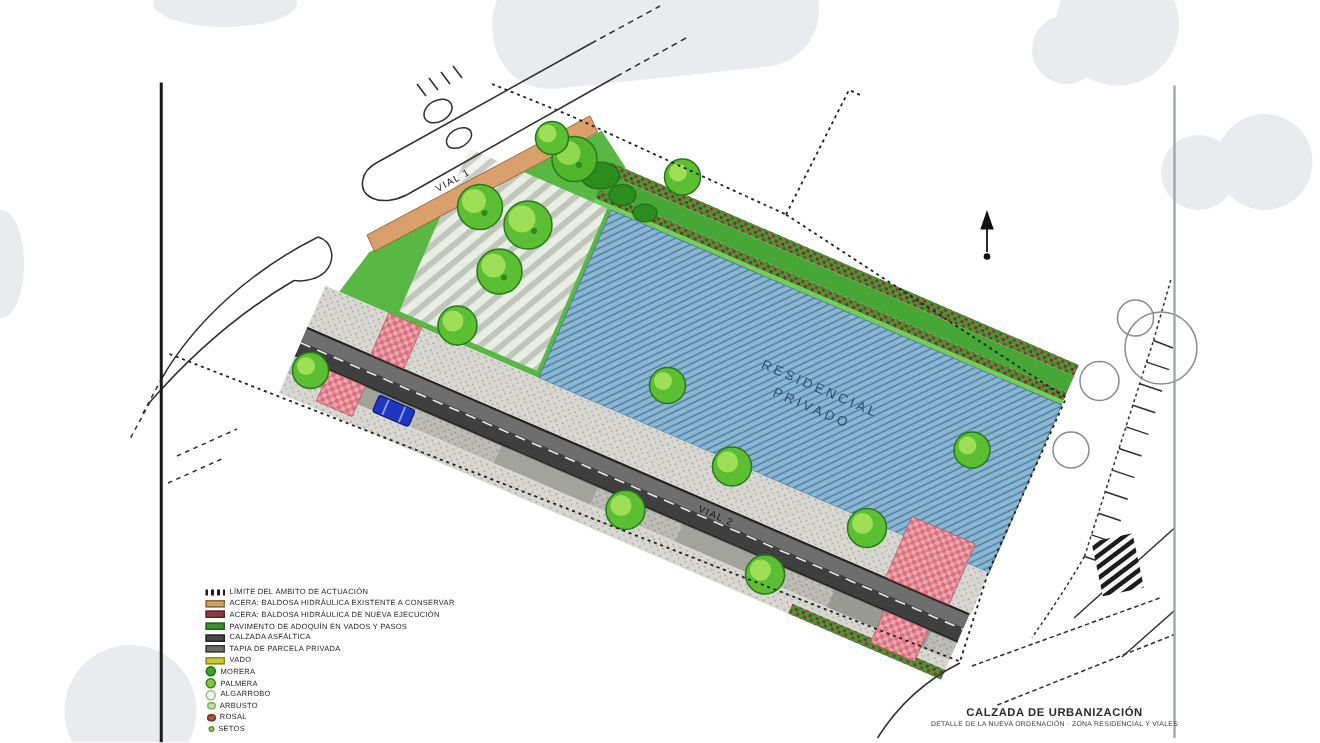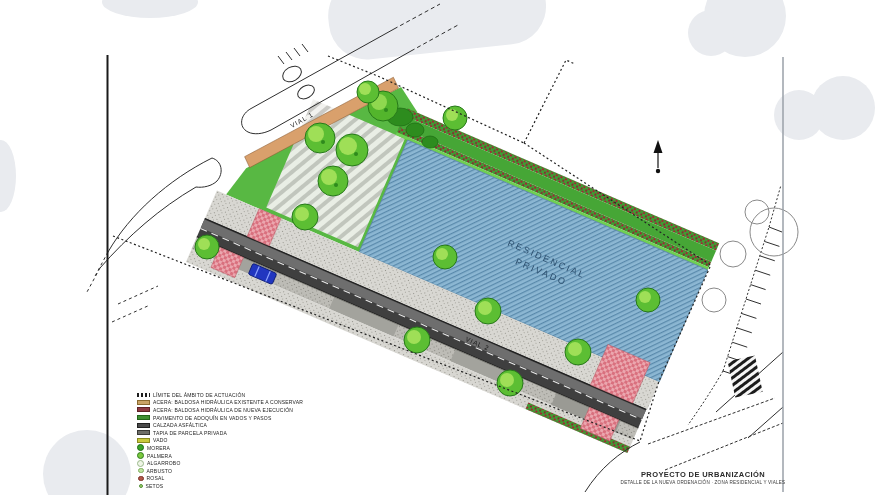--- a/index.html
+++ b/index.html
@@ -325,17 +325,17 @@
         <span class="sw sw-circle-sm" style="background: rgb(176, 85, 72); border-color: rgb(124, 48, 38);"></span>
         <span class="legend-label">ROSAL</span>
       </div>
       <div class="legend-row">
         <span class="sw sw-circle-xs" style="background: rgb(159, 208, 106); border-color: rgb(85, 144, 58);"></span>
         <span class="legend-label">SETOS</span>
       </div>
     </div>
 
 <div id="title-block">
-  <div id="title-main">PROYECTO DE URBANIZACIÓN</div>
+  <div id="title-main">CALZADA DE URBANIZACIÓN</div>
   <div id="title-sub">DETALLE DE LA NUEVA ORDENACIÓN · ZONA RESIDENCIAL Y VIALES</div>
 </div>
 
 </div>
 
 </body></html>

